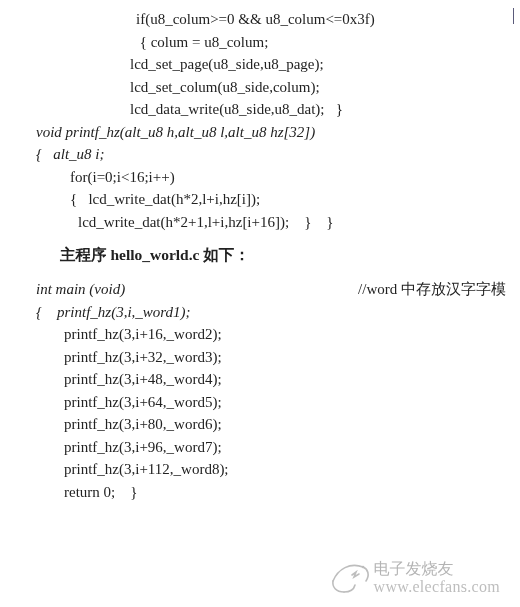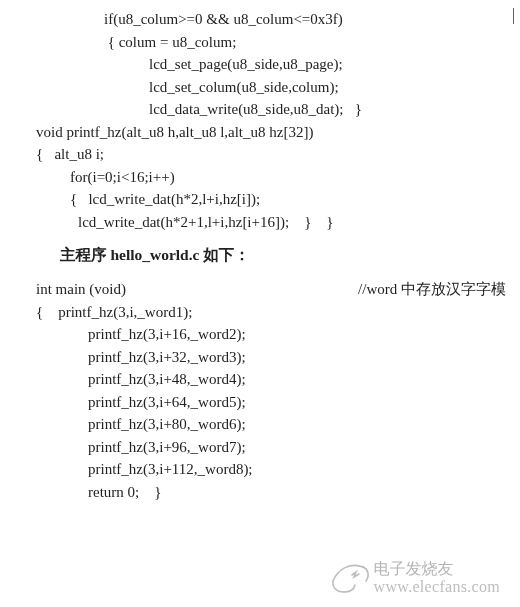--- a/index.html
+++ b/index.html
@@ -15,25 +15,25 @@
     overflow: hidden;
   }
   .main {
     padding: 8px 0 0 0;
     line-height: 1.5;
   }
   .code-line {
     white-space: pre;
     font-family: "Times New Roman", "SimSun", serif;
   }
-  .in0 { padding-left: 36px; }
+  .in0 { padding-left: 36px; font-style: italic; }
   .in1 { padding-left: 70px; }
-  .in2 { padding-left: 104px; }
-  .in3 { padding-left: 130px; margin-left: 19px; }
-  .in4 { padding-left: 88px; }
+  .in2 { padding-left: 104px; margin-left: 32px; }
+  .in3 { padding-left: 130px; }
+  .in4 { padding-left: 64px; }
   .in6 { padding-left: 78px; }
   .zh-line { padding-left: 60px; font-size: 15.5px; margin: 10px 0 12px 0; font-weight: bold; }
   .comment-row { display: flex; justify-content: space-between; }
   .comment-row .l { flex: 0 0 auto; }
   .comment-row .r { margin-left: auto; padding-right: 14px; }
   .watermark {
     position: absolute;
     right: 20px;
     bottom: 12px;
     display: flex;

